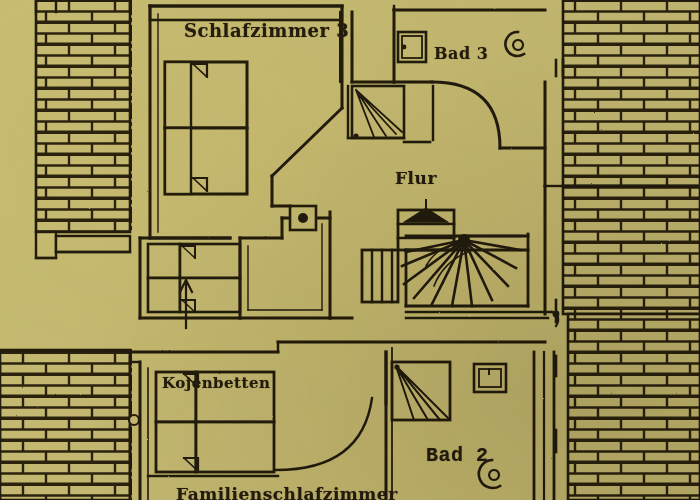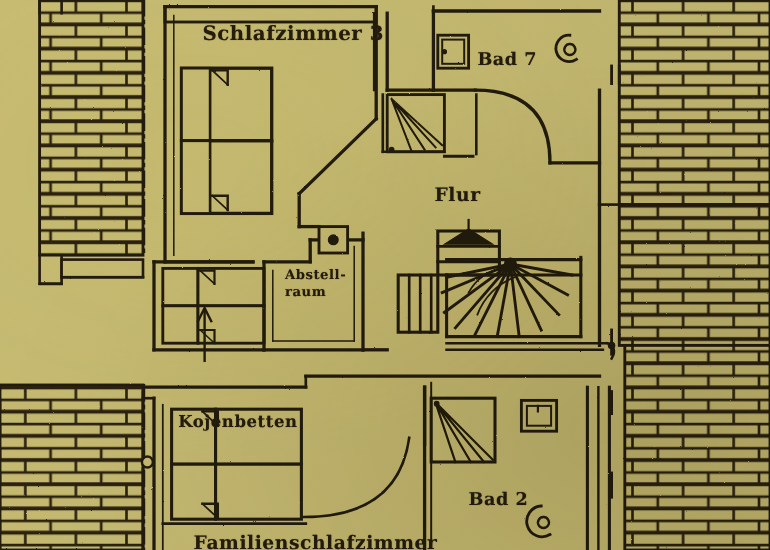--- a/index.html
+++ b/index.html
@@ -32,21 +32,21 @@
     letter-spacing: 0.5px;
     white-space: pre;
     text-shadow: 0 0 1px rgba(60,48,20,0.55);
     pointer-events: none;
   }
   .lbl-schlafzimmer3 { left: 184px; top: 20px;  font-size: 18px; }
   .lbl-bad3         { left: 434px; top: 44px;  font-size: 16px; }
   .lbl-flur         { left: 369px; top: 168px; font-size: 17px; margin-left: 26px; }
   .lbl-abstell      { left: 259px; top: 243px; font-size: 12px; line-height: 15px; }
   .lbl-kojenbetten  { left: 162px; top: 331px; font-size: 15px; margin-top: 43px; }
-  .lbl-bad2         { left: 426px; top: 444px; font-size: 16px; }
+  .lbl-bad2         { left: 426px; top: 444px; font-size: 20px; font-family: Liberation Mono, monospace; }
   .lbl-familien     { left: 176px; top: 484px; font-size: 17px; }
   .grain {
     position: absolute;
     inset: 0;
     pointer-events: none;
     background:
       radial-gradient(ellipse at 25% 30%, rgba(255,248,200,0.16), rgba(0,0,0,0) 58%),
       radial-gradient(ellipse at 82% 78%, rgba(90,72,20,0.17), rgba(0,0,0,0) 62%),
       linear-gradient(115deg, rgba(255,245,190,0.07), rgba(70,58,16,0.10));
     mix-blend-mode: multiply;
@@ -309,26 +309,24 @@
         <path d="M556 300 V322" stroke-width="2.6"></path>
         <path d="M556 356 V376" stroke-width="2.6"></path>
         <path d="M556 430 V452" stroke-width="2.6"></path>
       </g>
 
     </g>
   </svg>
 
   <div class="room-label lbl-schlafzimmer3">Schlafzimmer 3</div>
 
-  <div class="room-label lbl-bad3">Bad 7</div>
+  <div class="room-label lbl-bad3">Bad 3</div>
 
   <div class="room-label lbl-flur">Flur</div>
 
-  <div class="room-label lbl-abstell">Abstell-
-raum</div>
 
   <div class="room-label lbl-kojenbetten">Kojenbetten</div>
 
   <div class="room-label lbl-bad2">Bad 2</div>
 
   <div class="room-label lbl-familien">Familienschlafzimmer</div>
 
   <div class="grain"></div>
 </div>
 

